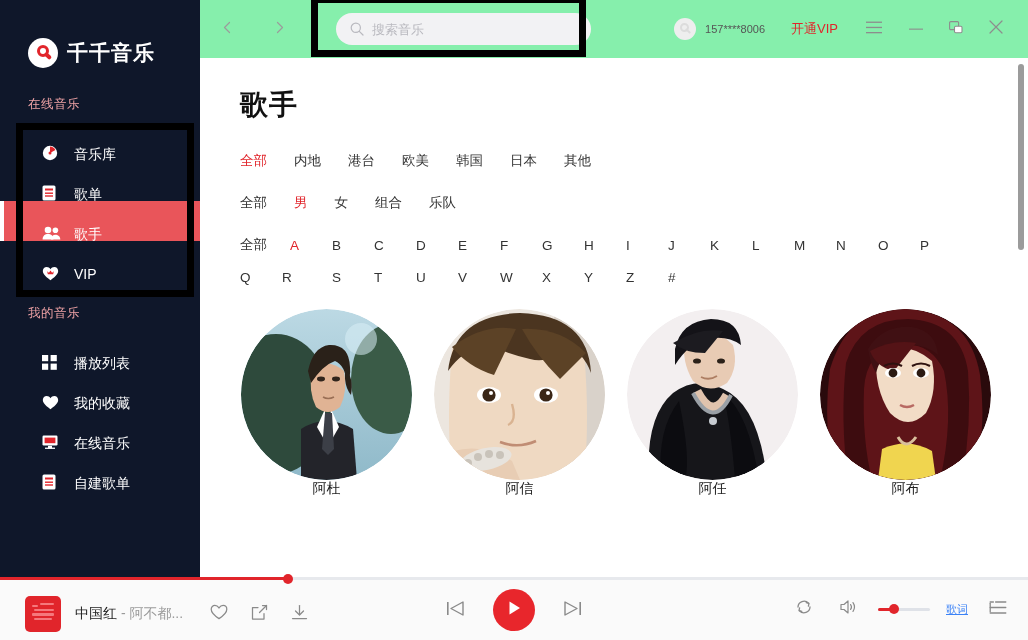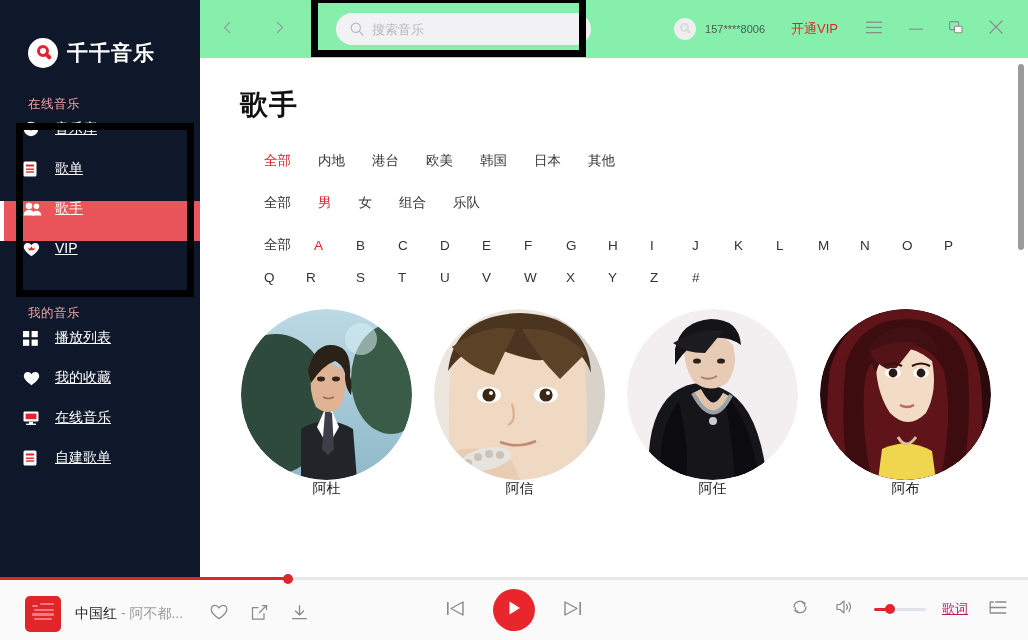--- a/index.html
+++ b/index.html
@@ -30,24 +30,23 @@
     width: 8px; height: 3.5px; background: #e1252b;
     transform: rotate(42deg); border-radius: 2px;
   }
   #brand-name { color: #fff; font-size: 21px; font-weight: bold; letter-spacing: 1px; }
 
   .sec-label {
     color: #f0a3a6; font-size: 12.5px; padding-left: 28px;
     margin-top: 28px; margin-bottom: 8px; letter-spacing: .5px;
   }
   .nav-item {
-    position: relative; display: flex; align-items: flex-start;
-    height: 40px; padding-left: 23px; color: #fff; font-size: 14px;
+    position: relative; display: flex; align-items: flex-end;
+    height: 40px; padding-left: 42px; color: #fff; font-size: 14px;
     cursor: pointer;
-    text-decoration: underline;
   }
   .nav-item .ico {
     width: 20px; height: 16px; margin-right: 12px; flex: none;
     display: flex; align-items: center; justify-content: flex-start;
   }
   .nav-item .ico svg { display: block; }
   .nav-item.active { background: #e9555a; }
   .nav-item.active::before {
     content: ""; position: absolute; left: 0; top: 0;
     width: 4px; height: 100%; background: #fff;
@@ -108,21 +107,21 @@
   
   #content {
     position: absolute; left: 200px; top: 58px; right: 0; bottom: 62px;
     background: #fff; overflow: hidden;
   }
   #page-title {
     font-size: 28px; font-weight: bold; color: #111;
     padding: 28px 0 0 40px; letter-spacing: 1px;
   }
   .filter-row {
-    display: flex; align-items: center; padding-left: 64px;
+    display: flex; align-items: center; padding-left: 40px;
     font-size: 13.5px; color: #333;
   }
   #row-region { margin-top: 28px; }
   #row-gender { margin-top: 24px; }
   #row-letters { margin-top: 24px; flex-wrap: wrap; width: 790px; }
   .filter-item { cursor: pointer; color: #333; white-space: nowrap; }
   .filter-item.on { color: #e1252b; }
   #row-region .filter-item { margin-right: 27px; }
   #row-gender .filter-item { margin-right: 27px; }
   #row-letters .filter-item {
@@ -196,21 +195,21 @@
     position: relative; cursor: pointer;
   }
   #vol-fill {
     position: absolute; left: 0; top: 0; height: 3px;
     background: #e1252b; border-radius: 2px;
   }
   #vol-knob {
     position: absolute; top: -3.5px; width: 10px; height: 10px;
     border-radius: 50%; background: #e1252b;
   }
-  #lyrics-btn { font-size: 13px; color: #be185d; cursor: pointer; text-decoration: underline; }
+  #lyrics-btn { font-size: 11px; color: #3b82f6; cursor: pointer; text-decoration: underline; }
 
   
   #scrollbar-track {
     position: absolute; right: 4px; top: 58px; width: 6px; bottom: 62px;
   }
   #scrollbar-thumb {
     position: absolute; right: 0; top: 6px; width: 6px; height: 186px;
     background: #9b9b9b; border-radius: 3px; cursor: pointer;
   }
 

